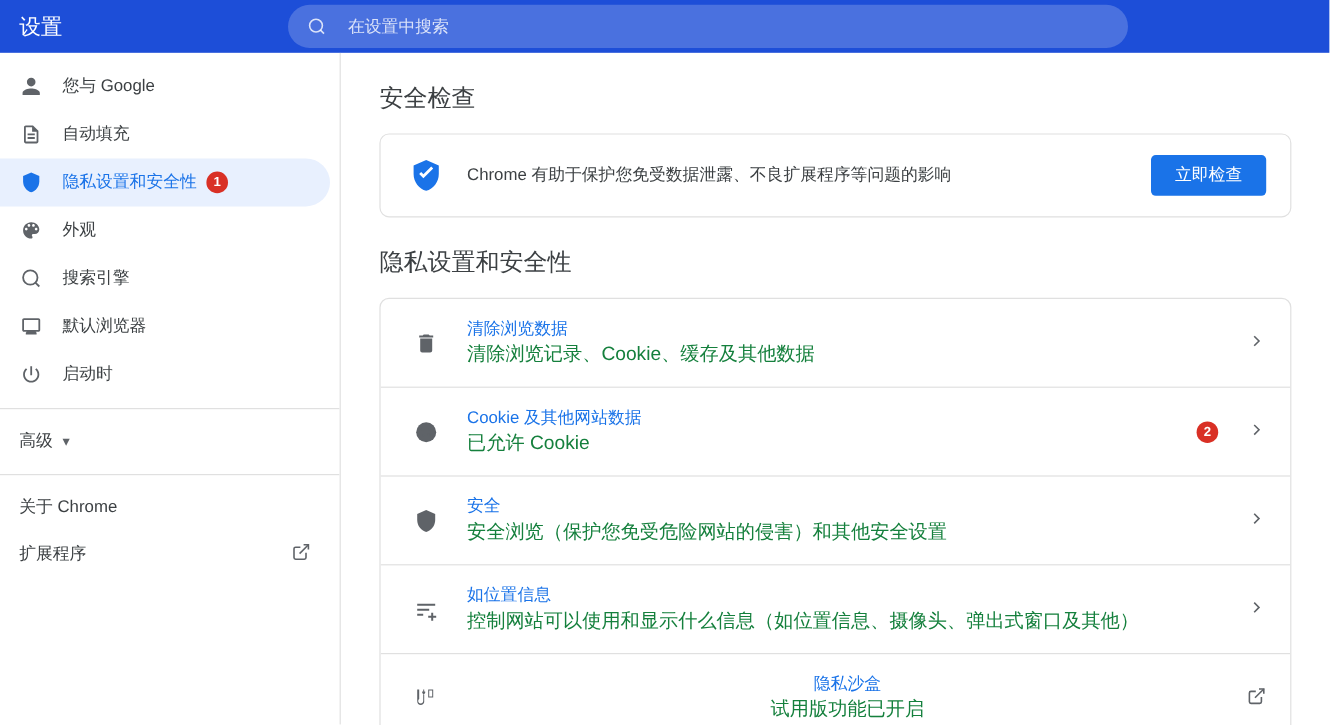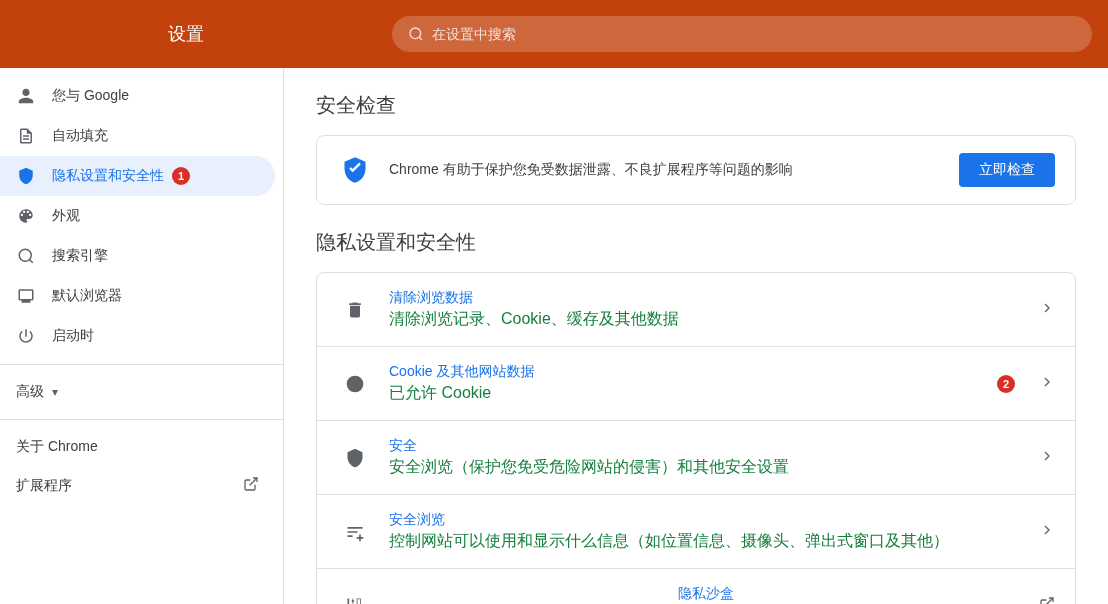--- a/index.html
+++ b/index.html
@@ -1,26 +1,25 @@
 <!DOCTYPE html>
 <html><head>
   <meta charset="utf-8">
   <style>
     * { box-sizing: border-box; margin: 0; padding: 0; }
     body { font-family: 'Microsoft YaHei', Arial, sans-serif; font-size: 14px; color: #333; background: #fff; display: flex; flex-direction: column; height: 604px; overflow: hidden; }
 
     
     .header {
-      background: #c2410c;
+      background: #1d4ed8;
       display: flex;
       align-items: center;
       padding: 0 16px;
-      height: 68px;
+      height: 44px;
       flex-shrink: 0;
-      justify-content: flex-end;
     }
     .header-title {
       color: #fff;
       font-size: 18px;
       font-weight: 500;
       margin-right: 24px;
       min-width: 200px;
     }
     .search-bar {
       flex: 1;
@@ -32,21 +31,21 @@
       height: 36px;
       max-width: 700px;
     }
     .search-bar input {
       background: transparent;
       border: none;
       outline: none;
       color: #fff;
       font-size: 14px;
       flex: 1;
-      margin-left: 8px;
+      margin-left: 18px;
     }
     .search-bar input::placeholder { color: rgba(255,255,255,0.8); }
 
     
     .main-layout {
       display: flex;
       flex: 1;
       overflow: hidden;
     }
 
@@ -403,21 +402,21 @@
         </div>
       </div>
 
       <div class="privacy-item">
         <div class="privacy-item-icon">
           <svg width="20" height="20" viewBox="0 0 24 24" fill="#5f6368">
               <path d="M3 18v-2h6v2H3zm0-5v-2h12v2H3zm0-5V6h18v2H3zm14 10v-3h2v3h3v2h-3v3h-2v-3h-3v-2h3z"></path>
             </svg>
         </div>
         <div class="privacy-item-content">
-          <div class="privacy-item-title">安全浏览</div>
+          <div class="privacy-item-title">如位置信息</div>
           <div class="privacy-item-desc">控制网站可以使用和显示什么信息（如位置信息、摄像头、弹出式窗口及其他）</div>
         </div>
         <div class="privacy-item-arrow">
           <svg width="16" height="16" viewBox="0 0 24 24" fill="none" stroke="#5f6368" stroke-width="2">
               <polyline points="9 18 15 12 9 6"></polyline>
             </svg>
         </div>
       </div>
 
       <div class="privacy-item">

